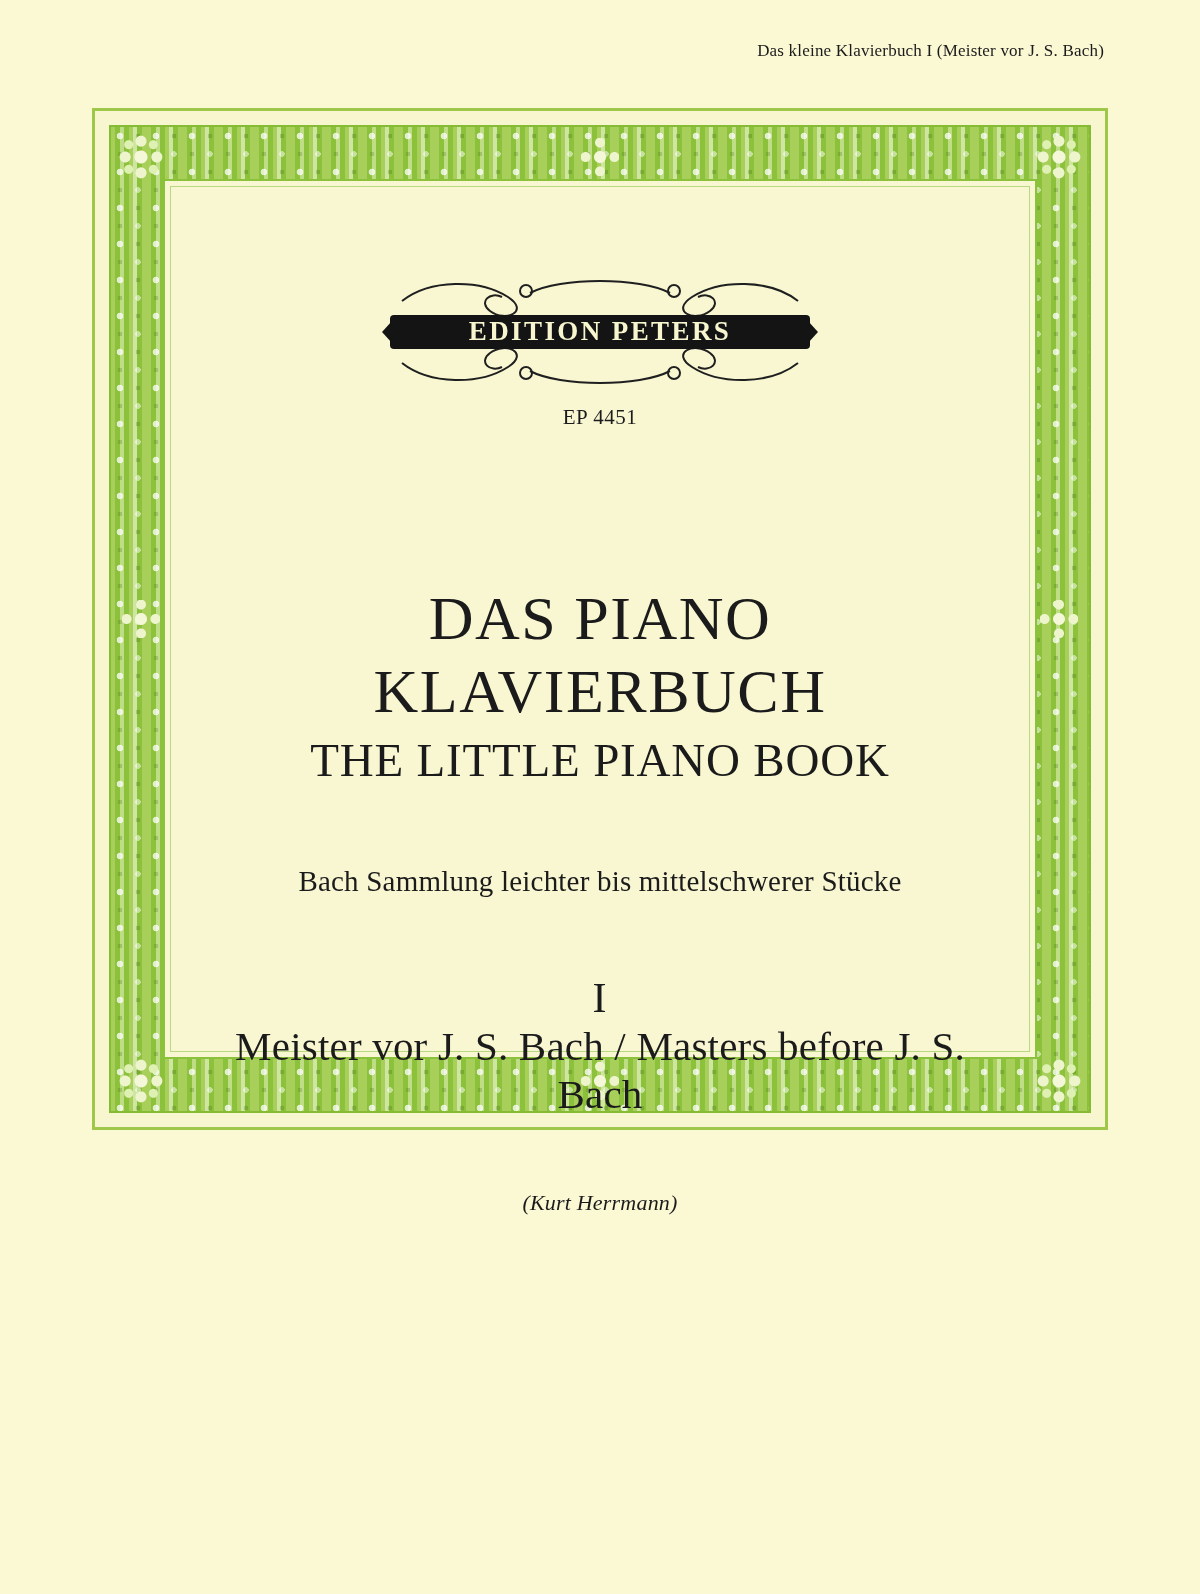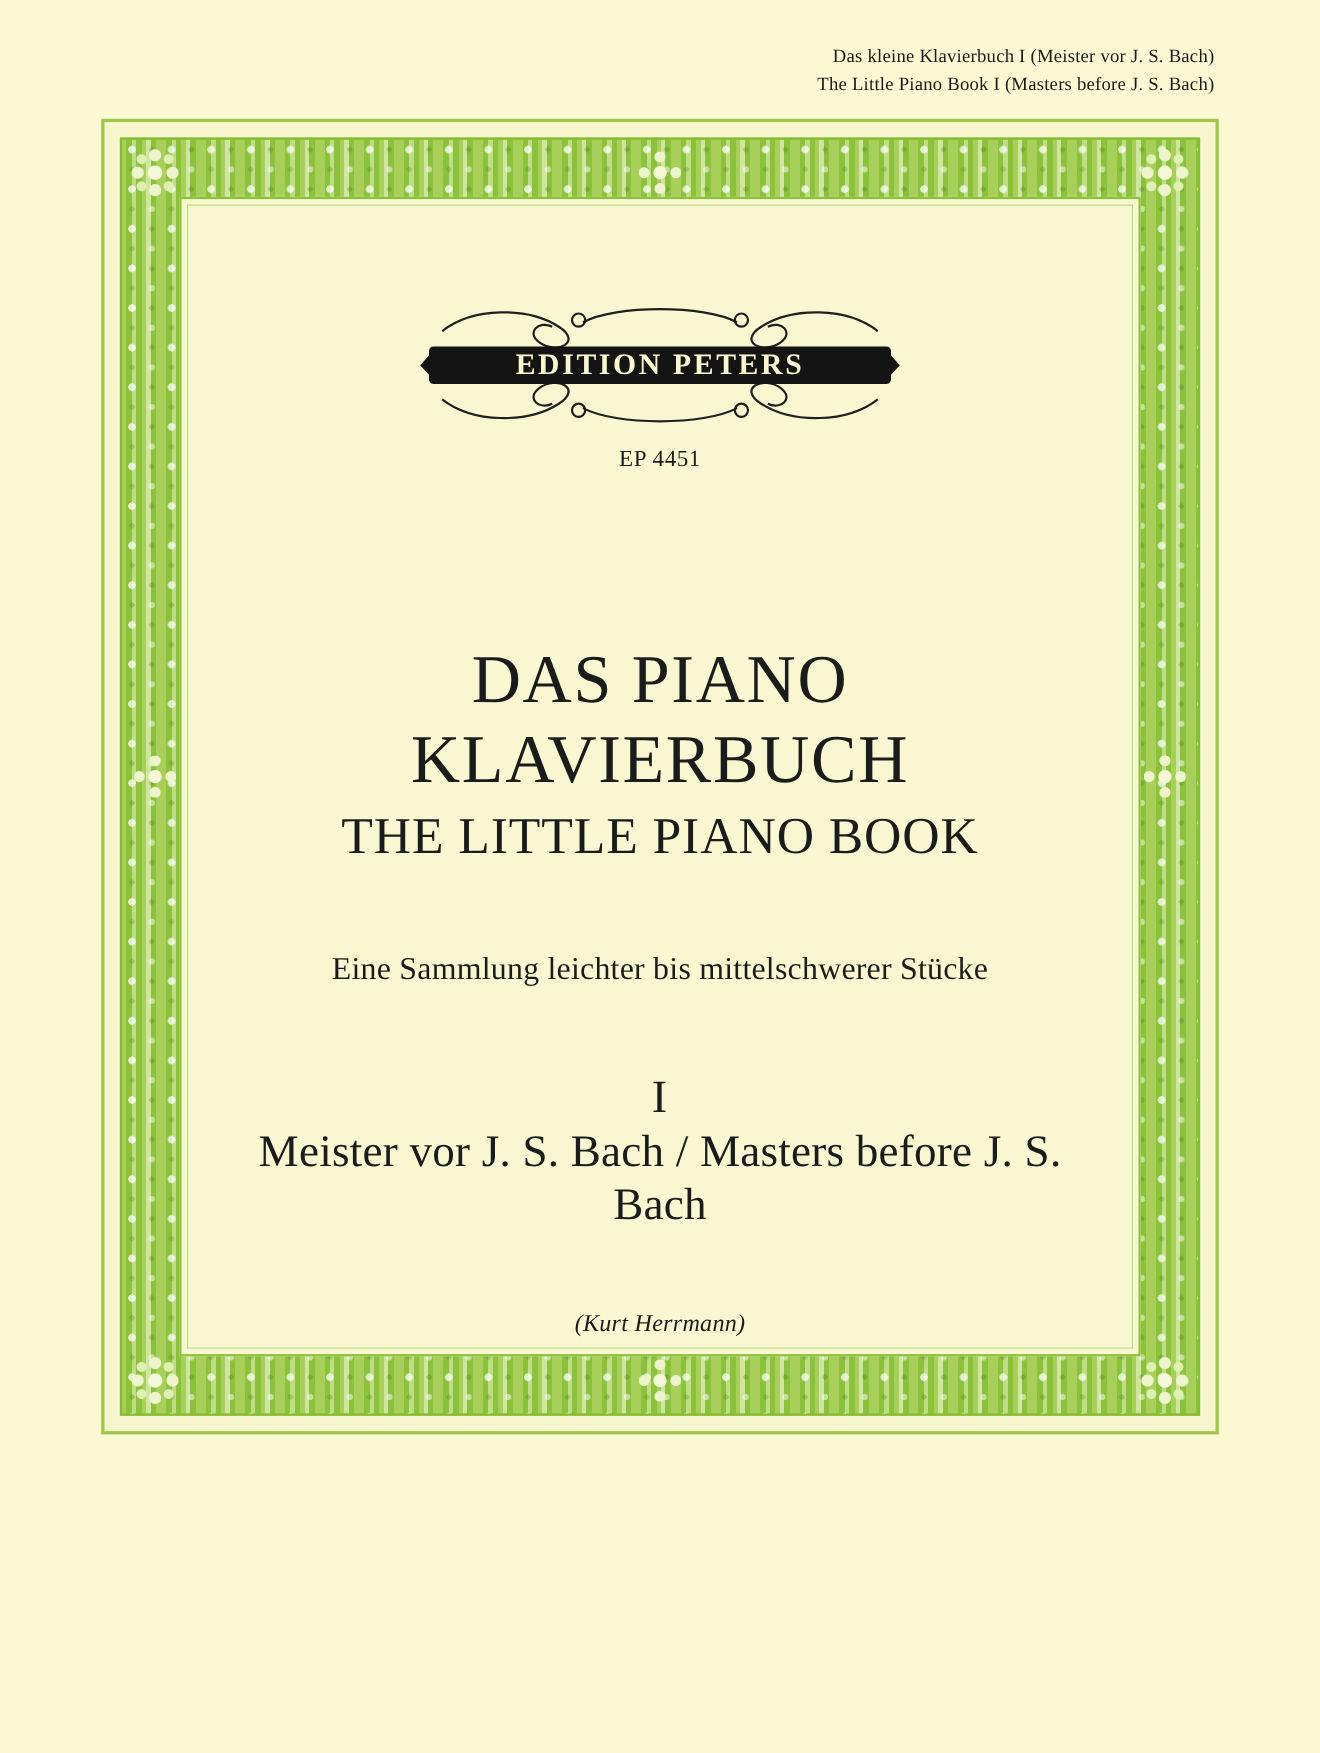--- a/index.html
+++ b/index.html
@@ -29,21 +29,21 @@
     letter-spacing: 0.2px;
     color: #1b1b1b;
   }
 
   
   .frame-outer {
     position: absolute;
     left: 92px;
     top: 108px;
     width: 1016px;
-    height: 1196px;
+    height: 1022px;
     background: #f7f6cf;
     box-sizing: border-box;
     border: 3px solid #9fc84a;
     padding: 14px;
   }
   .frame-band {
     position: relative;
     width: 100%;
     height: 100%;
     box-sizing: border-box;
@@ -189,21 +189,20 @@
     font-size: 22px;
     letter-spacing: 0.2px;
     font-style: italic;
   }
 </style>
 </head>
 <body>
 
 <div class="running-heads">
   <div>Das kleine Klavierbuch I (Meister vor J. S. Bach)</div>
-  <div>The Little Piano Book I (Masters before J. S. Bach)</div>
 </div>
 
 <div class="frame-outer">
   <div class="frame-band">
     <div class="band-texture"></div>
     <div class="corner-flower corner-tl"></div>
     <div class="corner-flower corner-tr"></div>
     <div class="corner-flower corner-bl"></div>
     <div class="corner-flower corner-br"></div>
     <div class="mid-flower mid-top"></div>
@@ -239,21 +238,21 @@
         </div>
 
         <div class="ep-number">EP 4451</div>
 
         <div class="title-block">
           <h1 class="title-de">DAS PIANO</h1>
           <h1 class="title-de">KLAVIERBUCH</h1>
           <h2 class="title-en">THE LITTLE PIANO BOOK</h2>
         </div>
 
-        <div class="subtitle-de">Eine Sammlung leichter bis mittelschwerer Stücke</div>
+        <div class="subtitle-de">Bach Sammlung leichter bis mittelschwerer Stücke</div>
 
         <div class="volume">I</div>
 
         <div class="scope">Meister vor J. S. Bach / Masters before J. S. Bach</div>
 
         <div class="editor">(Kurt Herrmann)</div>
       </div>
     </div>
   </div>
 </div>

